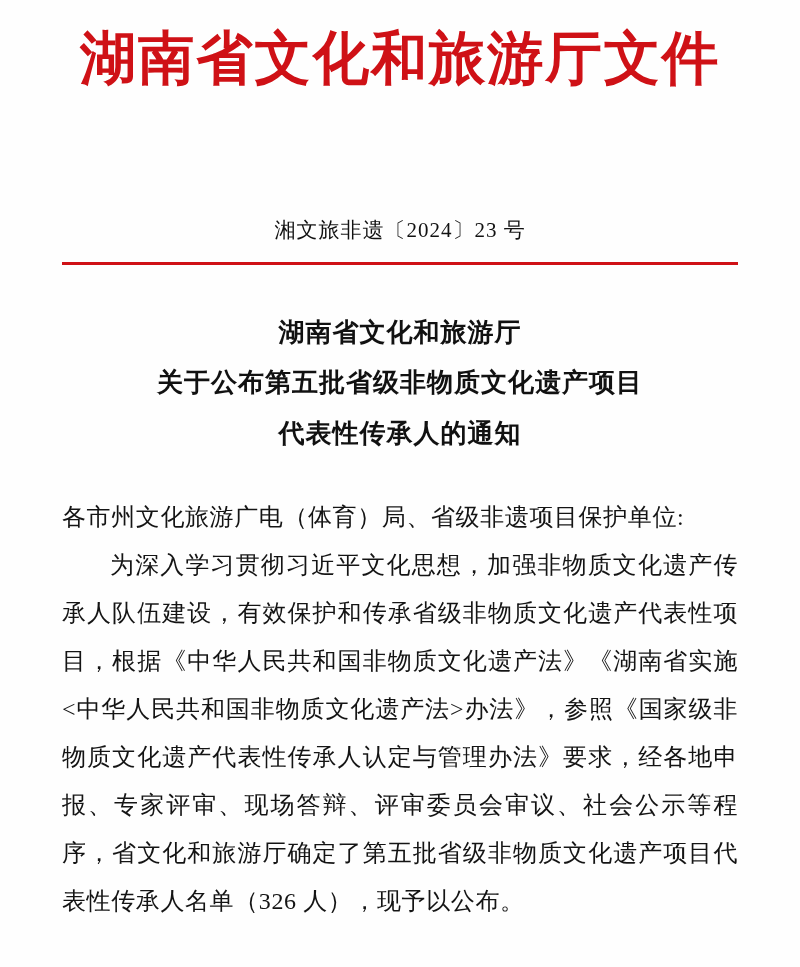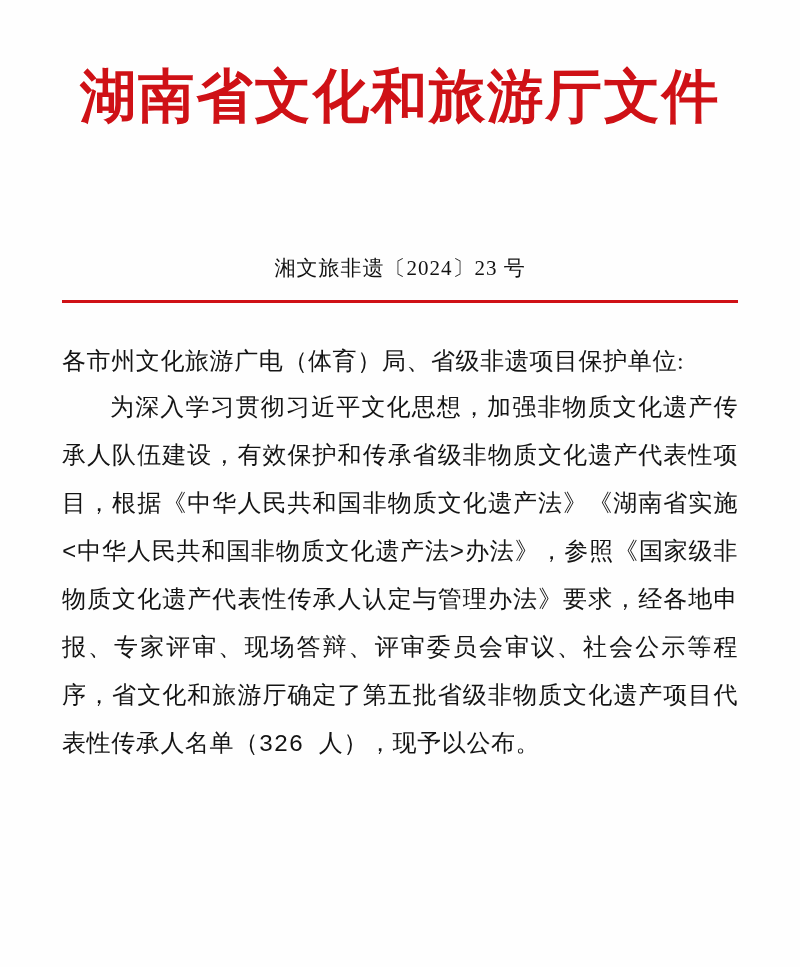--- a/index.html
+++ b/index.html
@@ -20,21 +20,21 @@
     height: 967px;
     box-sizing: border-box;
     padding: 0 62px;
     position: relative;
     background: #fefefe;
   }
 
   
   .masthead {
     text-align: center;
-    padding-top: 63px;
+    padding-top: 25px;
     padding-bottom: 10px;
   }
   .masthead-title {
     color: #cf1116;
     font-family: "DejaVu Serif", "Liberation Serif", serif;
     font-weight: bold;
     font-size: 58px;
     letter-spacing: 2px;
     line-height: 1.15;
     white-space: nowrap;
@@ -83,37 +83,41 @@
     letter-spacing: 0.6px;
     color: #141414;
     text-align: justify;
     text-justify: inter-character;
   }
   .body-text p {
     margin: 0;
   }
   .body-text p.indent {
     text-indent: 2em;
-    font-family: Liberation Mono, monospace;
   }
 </style>
 </head>
 <body>
 
 <div class="page">
 
   <div class="masthead">
     <div class="masthead-title">湖南省文化和旅游厅文件</div>
   </div>
 
   <div class="docnum-block">
     <span class="docnum">湘文旅非遗〔2024〕23 号</span>
   </div>
 
   <div class="red-rule"></div>
 
+  <div class="doc-title">
+    <div class="line">湖南省文化和旅游厅</div>
+    <div class="line">关于公布第五批省级非物质文化遗产项目</div>
+    <div class="line">代表性传承人的通知</div>
+  </div>
 
   <div class="body-text">
     <p>各市州文化旅游广电（体育）局、省级非遗项目保护单位:</p>
     <p class="indent">为深入学习贯彻习近平文化思想，加强非物质文化遗产传承人队伍建设，有效保护和传承省级非物质文化遗产代表性项目，根据《中华人民共和国非物质文化遗产法》《湖南省实施&lt;中华人民共和国非物质文化遗产法&gt;办法》，参照《国家级非物质文化遗产代表性传承人认定与管理办法》要求，经各地申报、专家评审、现场答辩、评审委员会审议、社会公示等程序，省文化和旅游厅确定了第五批省级非物质文化遗产项目代表性传承人名单（326 人），现予以公布。</p>
   </div>
 
 </div>
 
 </body></html>

